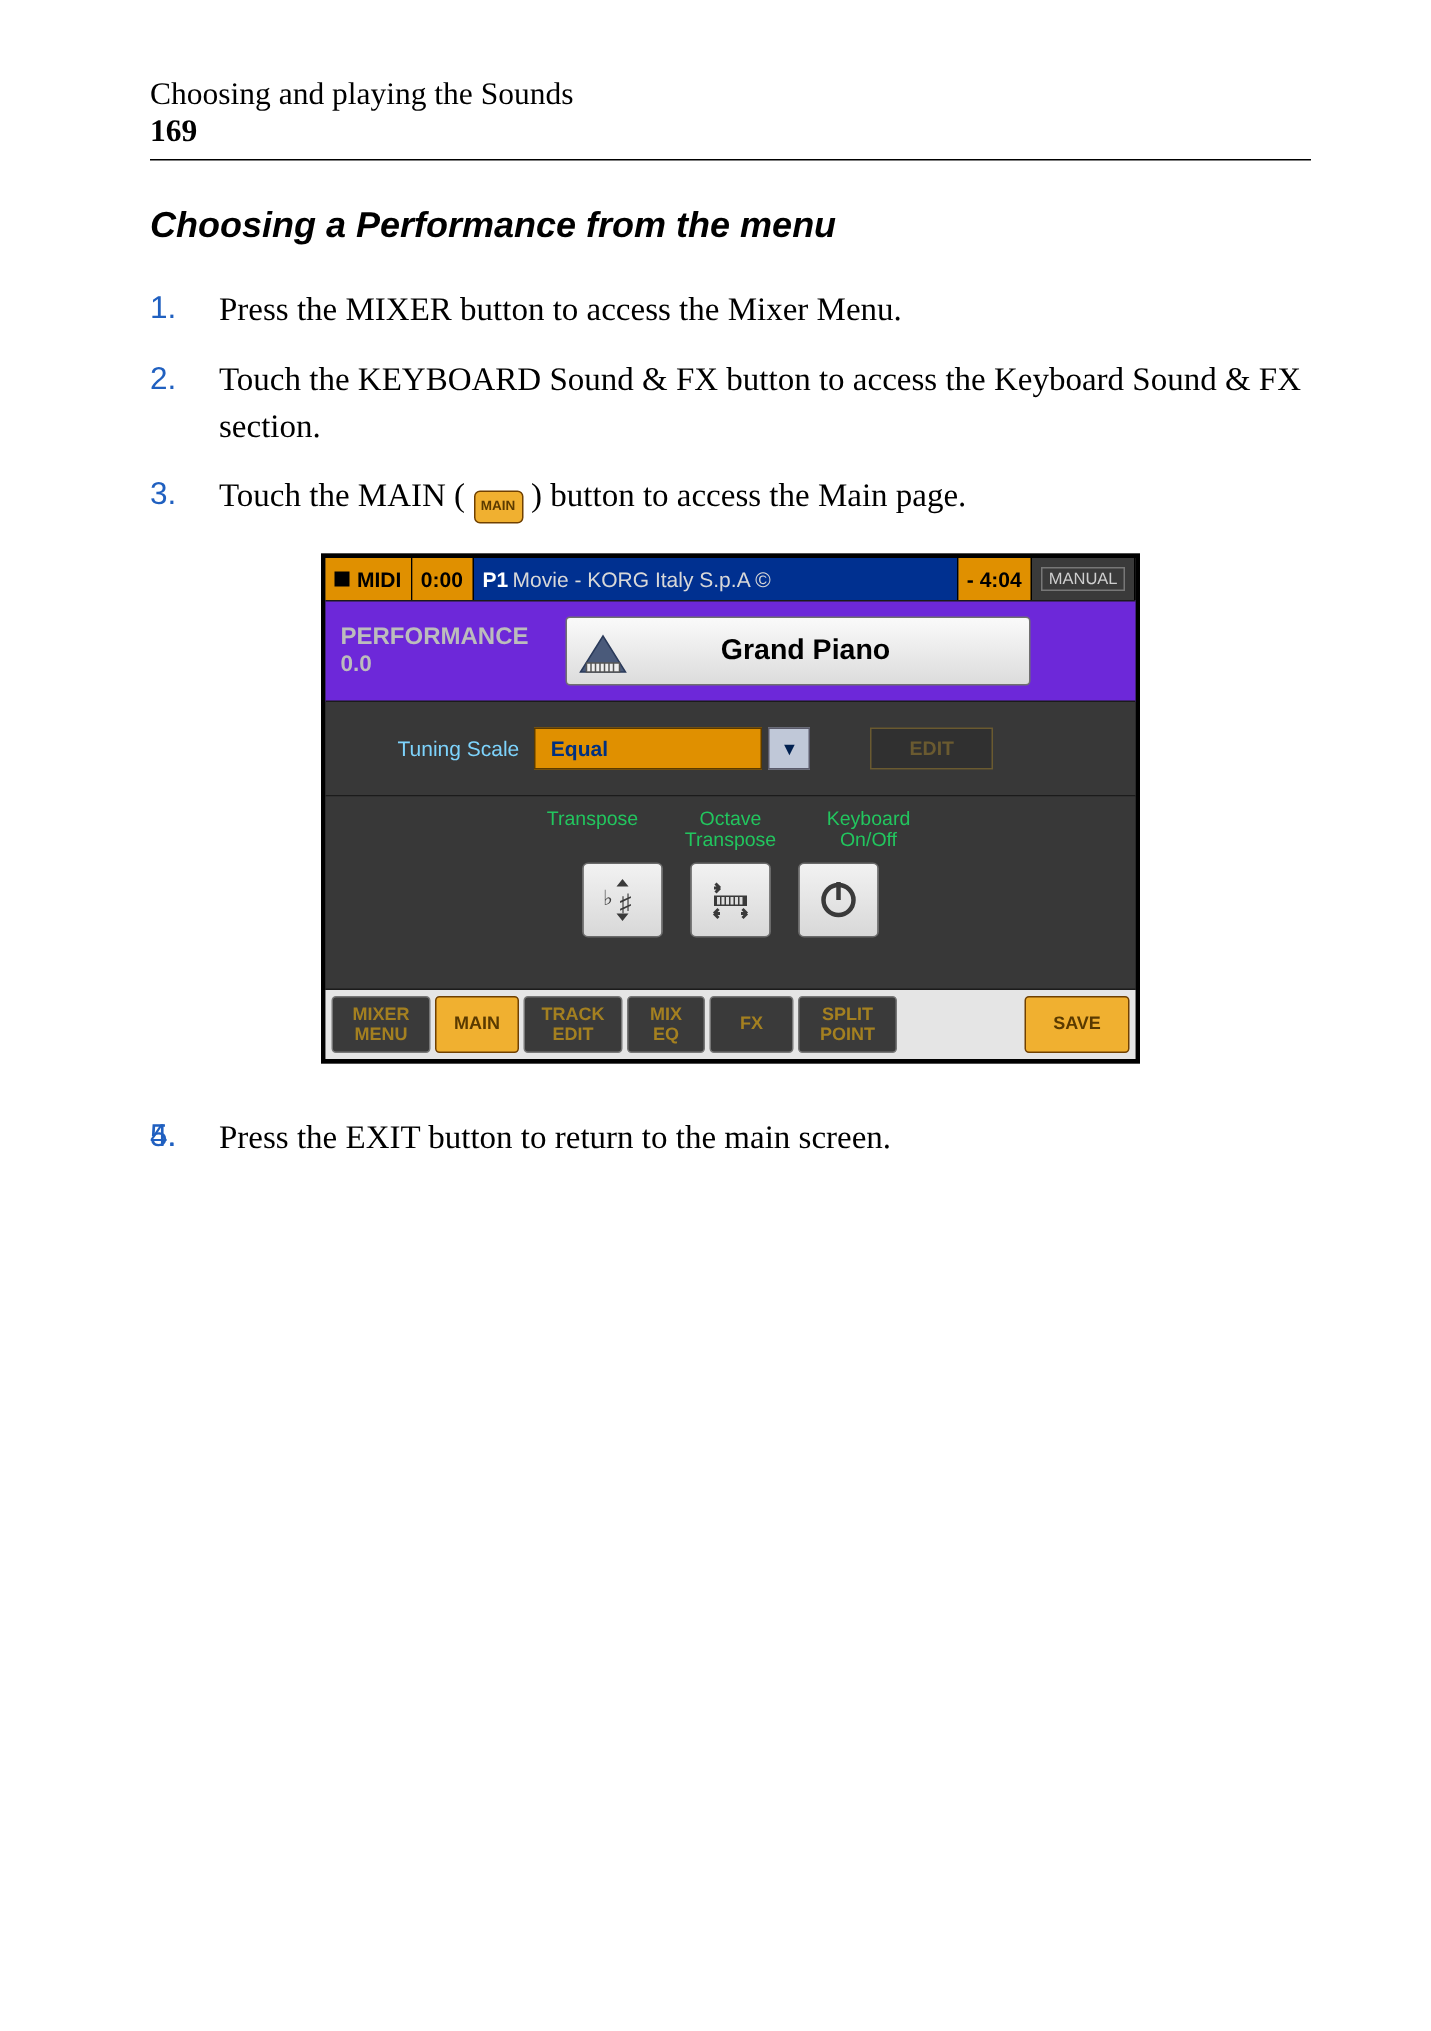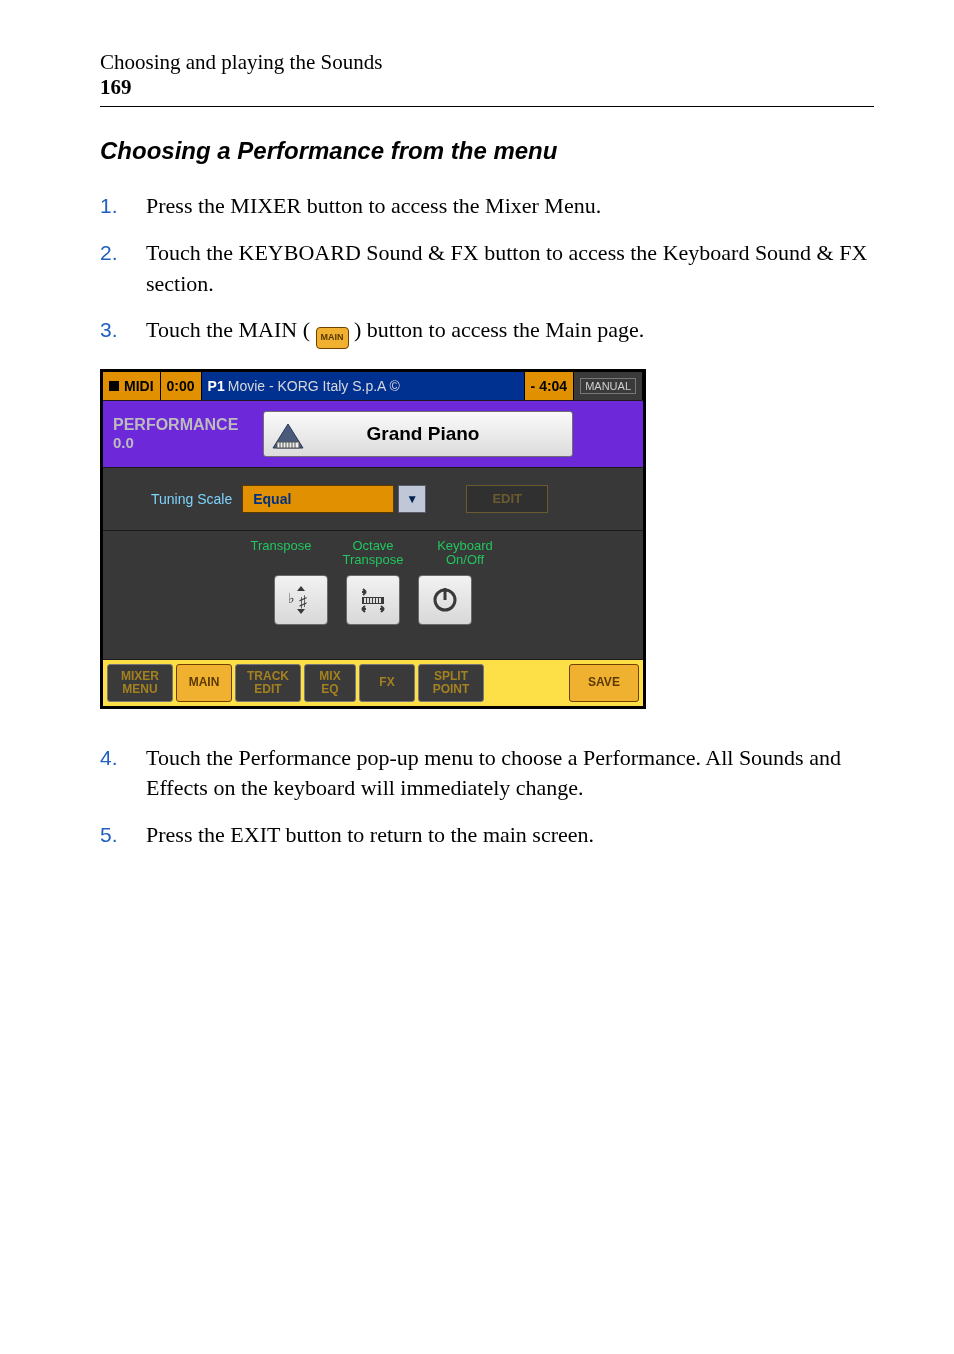--- a/index.html
+++ b/index.html
@@ -71,20 +71,21 @@
     vertical-align: -3px;
     color: #5a3a00;
     font-family: Verdana, Arial, sans-serif;
     font-size: 9px;
     font-weight: bold;
   }
 
   
   .shot-wrap {
     display: flex;
+    justify-content: center;
     margin: 20px 0 34px 0;
   }
   .shot {
     width: 540px;
     border: 3px solid #000;
     background: #3a3a3a;
     font-family: Verdana, Arial, sans-serif;
     color: #cfcfcf;
     font-size: 14px;
   }
@@ -217,21 +218,21 @@
     border: 1px solid #6a6a6a;
     border-radius: 4px;
     display:flex; align-items:center; justify-content:center;
     color:#3a3a3a;
   }
 
   .bottom-tabs {
     height: 46px;
     display: flex;
     align-items: center;
-    background: #fde047;
+    background: #e5e5e5;
     padding: 0 4px;
     gap: 3px;
   }
   .tab {
     height: 36px;
     border: 1px solid #777;
     background: #3a3a3a;
     color: #a48020;
     font-weight: bold;
     font-size: 12px;
@@ -387,20 +388,19 @@
 POINT</div>
         <div class="tab save">SAVE</div>
       </div>
 
     </div>
   </div>
 
   <ol class="steps" start="4">
     <li>
       <span class="num">4.</span>
-      <span>Touch the Performance pop-up menu to choose a Performance. All Sounds and Effects on the keyboard will immediately change.</span>
     </li>
     <li>
       <span class="num">5.</span>
       <span>Press the EXIT button to return to the main screen.</span>
     </li>
   </ol>
 </div>
 
 </body></html>

